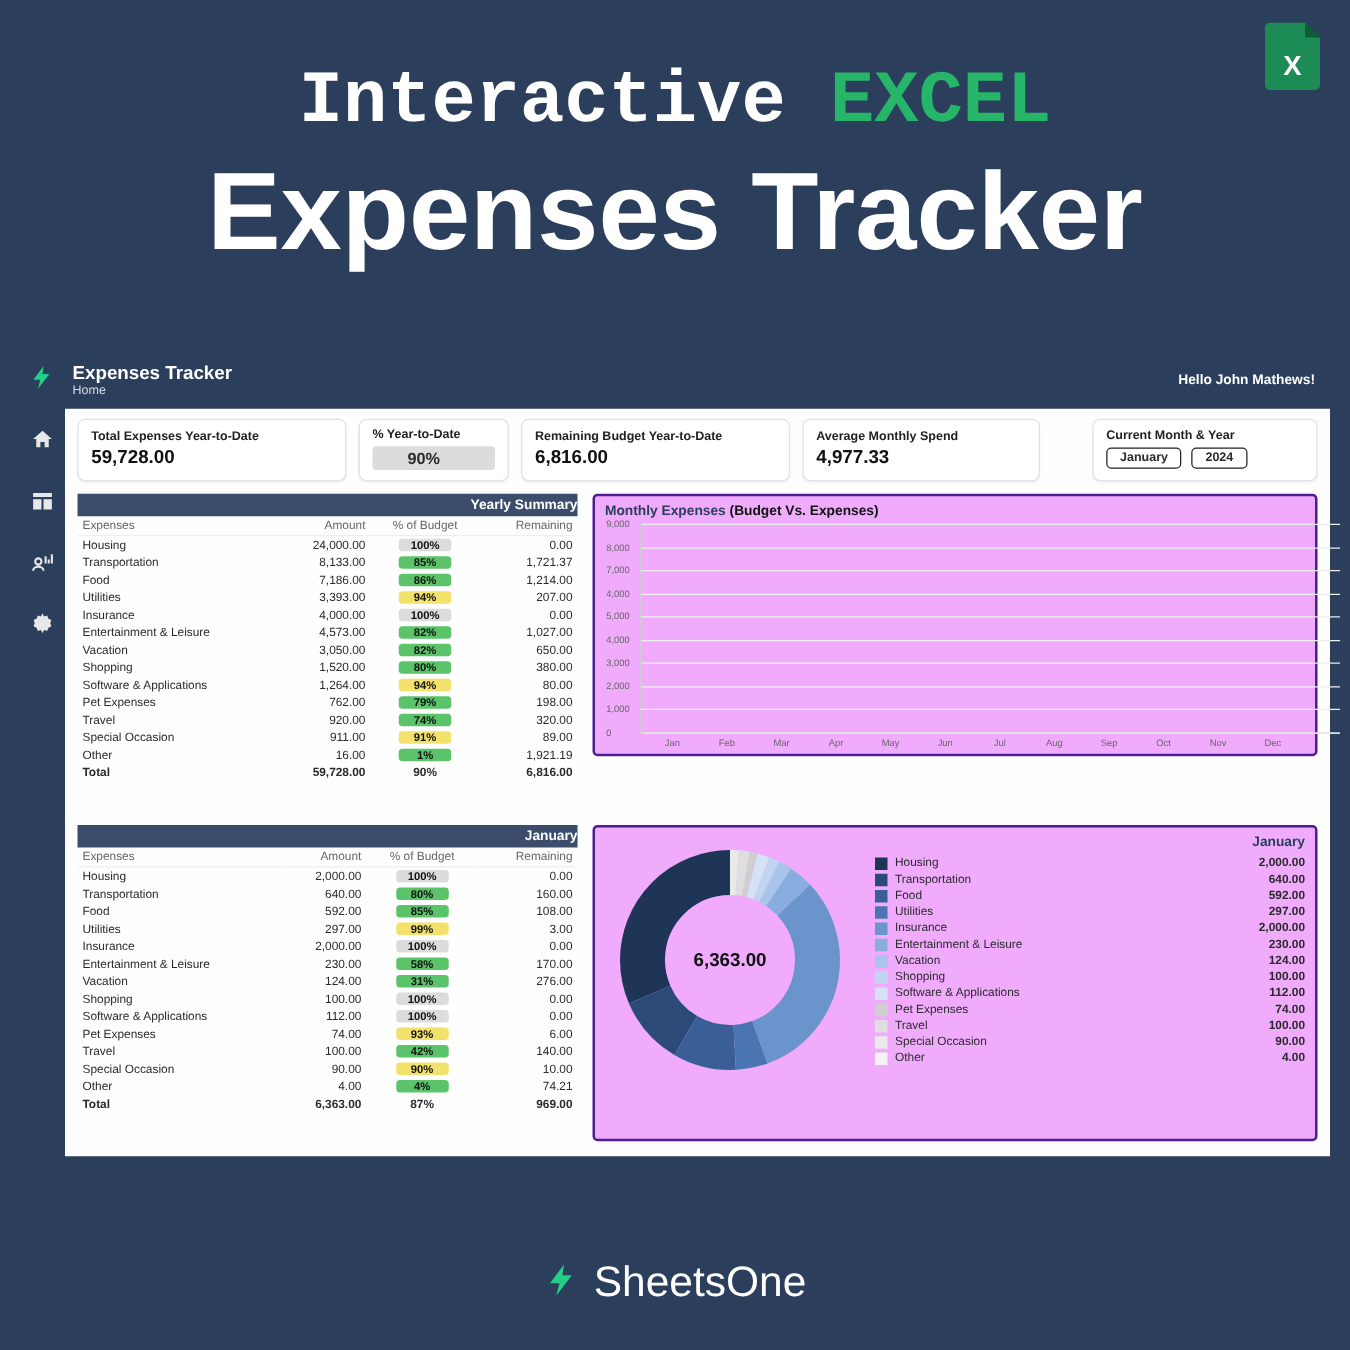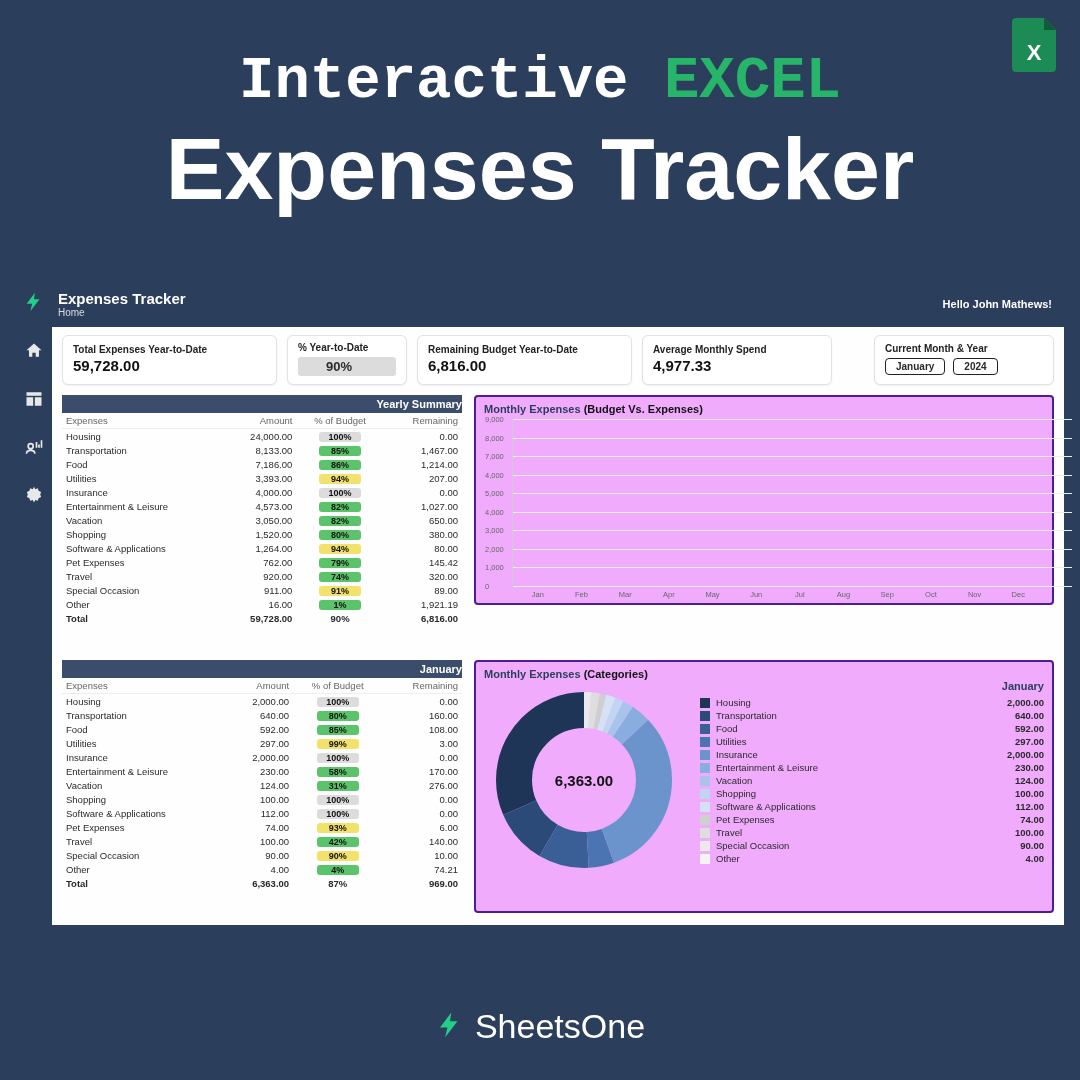--- a/index.html
+++ b/index.html
@@ -306,21 +306,21 @@
                 <tr>
       <td>Housing</td>
       <td class="r">24,000.00</td>
       <td class="c"><span class="pct-pill pgray">100%</span></td>
       <td class="r">0.00</td>
                 </tr>
                 <tr>
       <td>Transportation</td>
       <td class="r">8,133.00</td>
       <td class="c"><span class="pct-pill pg">85%</span></td>
-      <td class="r">1,467.00</td>
+      <td class="r">1,721.37</td>
                 </tr>
                 <tr>
       <td>Food</td>
       <td class="r">7,186.00</td>
       <td class="c"><span class="pct-pill pg">86%</span></td>
       <td class="r">1,214.00</td>
                 </tr>
                 <tr>
       <td>Utilities</td>
       <td class="r">3,393.00</td>
@@ -354,21 +354,21 @@
                 <tr>
       <td>Software &amp; Applications</td>
       <td class="r">1,264.00</td>
       <td class="c"><span class="pct-pill py">94%</span></td>
       <td class="r">80.00</td>
                 </tr>
                 <tr>
       <td>Pet Expenses</td>
       <td class="r">762.00</td>
       <td class="c"><span class="pct-pill pg">79%</span></td>
-      <td class="r">145.42</td>
+      <td class="r">198.00</td>
                 </tr>
                 <tr>
       <td>Travel</td>
       <td class="r">920.00</td>
       <td class="c"><span class="pct-pill pg">74%</span></td>
       <td class="r">320.00</td>
                 </tr>
                 <tr>
       <td>Special Occasion</td>
       <td class="r">911.00</td>
@@ -582,24 +582,20 @@
     <td>Total</td>
                   <td class="r">6,363.00</td>
     <td class="c">87%</td>
                   <td class="r">969.00</td>
                 </tr>
               </tbody>
             </table>
         </div>
 
         <div class="chart-box">
-          <div class="chart-title">
-            <span>Monthly Expenses</span>
-            <span class="sub">(Categories)</span>
-          </div>
           <div class="donut-row">
             <div class="donut-wrap">
               <svg id="donut-svg" viewBox="0 0 100 100">
                   <circle cx="50" cy="50" r="35" fill="none" stroke="#1f3557" stroke-width="18" stroke-dasharray="69.12195057403285 150.78953517725267" stroke-dashoffset="0"></circle>
                   <circle cx="50" cy="50" r="35" fill="none" stroke="#2b4a78" stroke-width="18" stroke-dasharray="22.119024183690513 197.792461567595" stroke-dashoffset="-69.12195057403285"></circle>
                   <circle cx="50" cy="50" r="35" fill="none" stroke="#3a5f96" stroke-width="18" stroke-dasharray="20.460097369913722 199.4513883813718" stroke-dashoffset="-91.24097475772336"></circle>
                   <circle cx="50" cy="50" r="35" fill="none" stroke="#4b75b2" stroke-width="18" stroke-dasharray="10.26460966024388 209.64687609104163" stroke-dashoffset="-111.70107212763709"></circle>
                   <circle cx="50" cy="50" r="35" fill="none" stroke="#6b93cc" stroke-width="18" stroke-dasharray="69.12195057403285 150.78953517725267" stroke-dashoffset="-121.96568178788097"></circle>
                   <circle cx="50" cy="50" r="35" fill="none" stroke="#8aade0" stroke-width="18" stroke-dasharray="7.9490243160137775 211.96246143527173" stroke-dashoffset="-191.08763236191382"></circle>
                   <circle cx="50" cy="50" r="35" fill="none" stroke="#a8c4ea" stroke-width="18" stroke-dasharray="4.285560935590037 215.62592481569547" stroke-dashoffset="-199.0366566779276"></circle>

